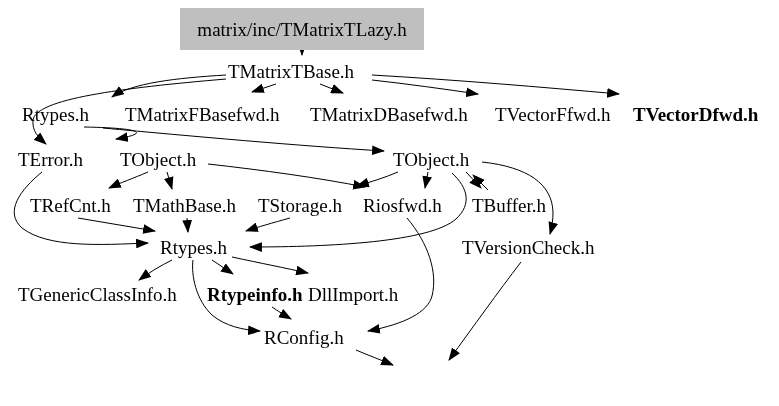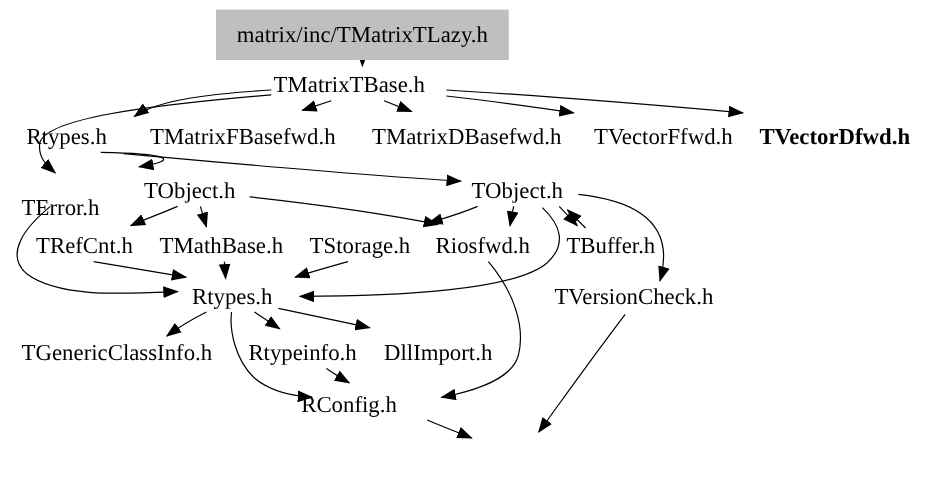--- a/index.html
+++ b/index.html
@@ -70,29 +70,29 @@
     <path class="edge" marker-end="url(#arrow)" d="M356,350 C370,356 381,360 393,365"></path>
   </svg>
 
   <div class="node node--root" style="left:180px;top:8px;">matrix/inc/TMatrixTLazy.h</div>
   <div class="node" style="left:228px;top:61px;">TMatrixTBase.h</div>
   <div class="node" style="left:22px;top:104px;">Rtypes.h</div>
   <div class="node" style="left:125px;top:104px;text-align:right;">TMatrixFBasefwd.h</div>
   <div class="node" style="left:310px;top:104px;">TMatrixDBasefwd.h</div>
   <div class="node" style="left:495px;top:104px;">TVectorFfwd.h</div>
   <div class="node" style="left:633px;top:104px;font-weight:bold;">TVectorDfwd.h</div>
-  <div class="node" style="left:18px;top:163px;">TError.h</div>
+  <div class="node" style="left:18px;top:149px;">TError.h</div>
   <div class="node" style="left:120px;top:149px;">TObject.h</div>
   <div class="node" style="left:393px;top:149px;">TObject.h</div>
   <div class="node" style="left:133px;top:195px;">TMathBase.h</div>
   <div class="node" style="left:30px;top:195px;">TRefCnt.h</div>
   <div class="node" style="left:258px;top:195px;">TStorage.h</div>
   <div class="node" style="left:363px;top:195px;">Riosfwd.h</div>
   <div class="node" style="left:472px;top:195px;">TBuffer.h</div>
   <div class="node" style="left:462px;top:237px;">TVersionCheck.h</div>
   <div class="node" style="left:160px;top:237px;">Rtypes.h</div>
   <div class="node" style="left:18px;top:284px;">TGenericClassInfo.h</div>
-  <div class="node" style="left:207px;top:284px;">Rtypeinfo.h</div>
-  <div class="node" style="left:320px;top:284px;">DllImport.h</div>
-  <div class="node" style="left:251px;top:327px;">RConfig.h</div>
+  <div class="node" style="left:207px;top:284px;font-weight:bold;">Rtypeinfo.h</div>
+  <div class="node" style="left:308px;top:284px;">DllImport.h</div>
+  <div class="node" style="left:264px;top:327px;">RConfig.h</div>
   <div class="node" style="left:385px;top:371px;margin-top:34px;">RVersion.h</div>
 
 </div>
 
 </body></html>

